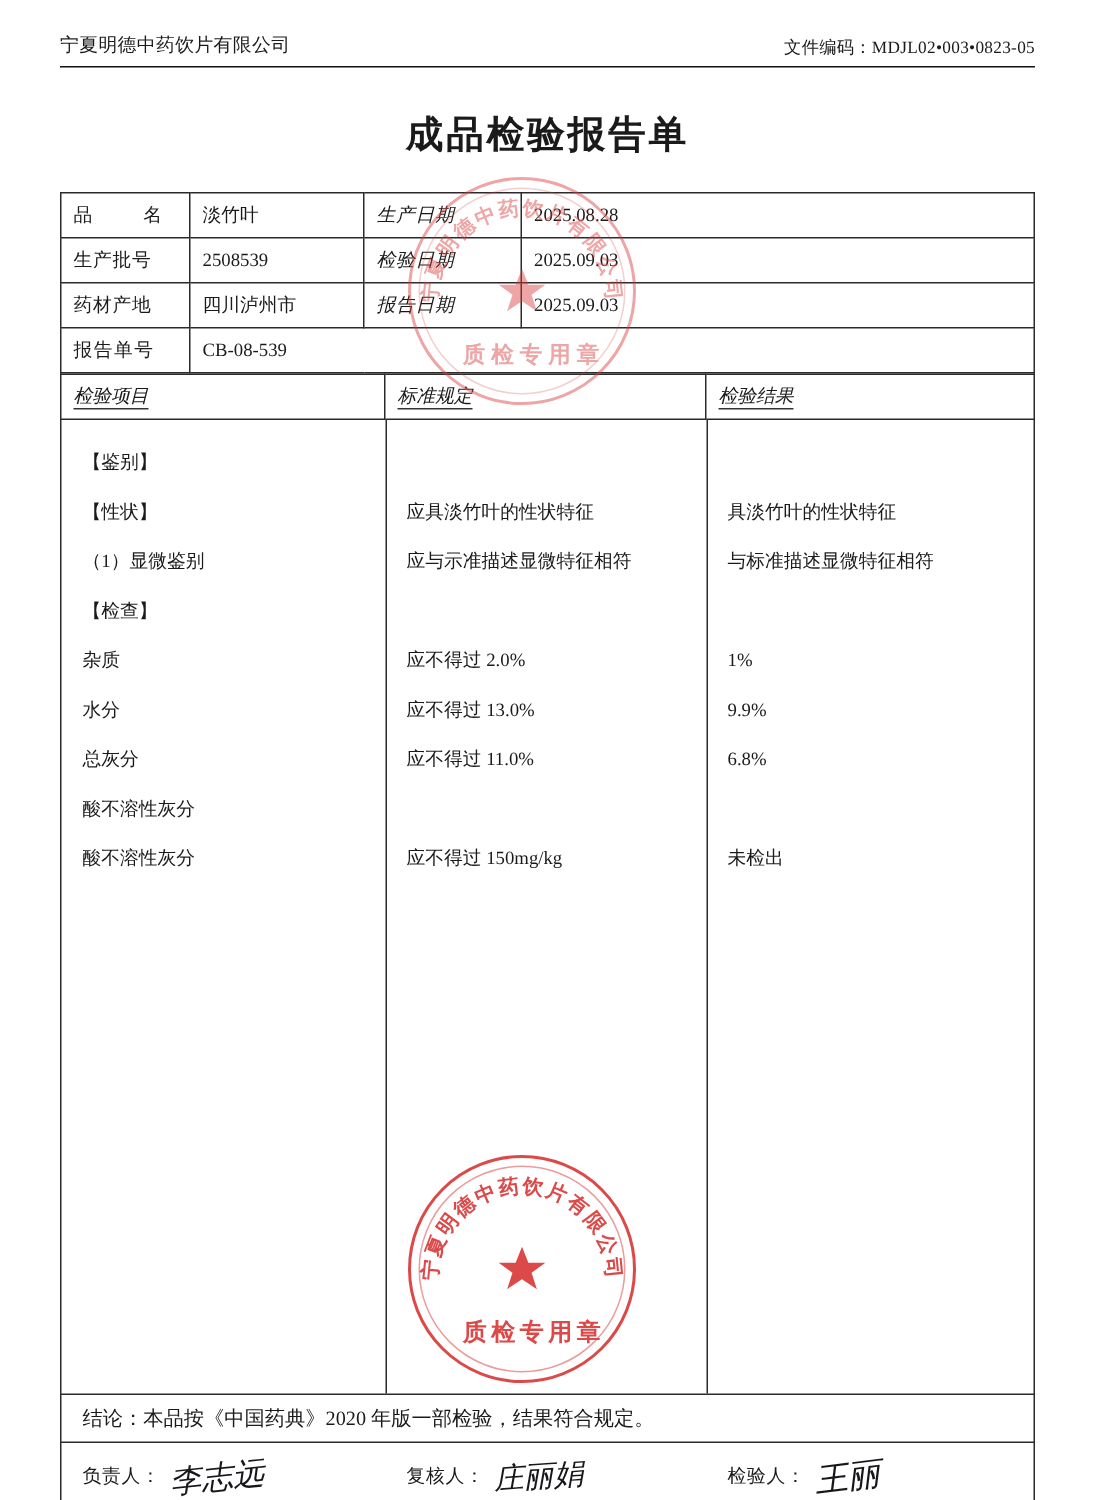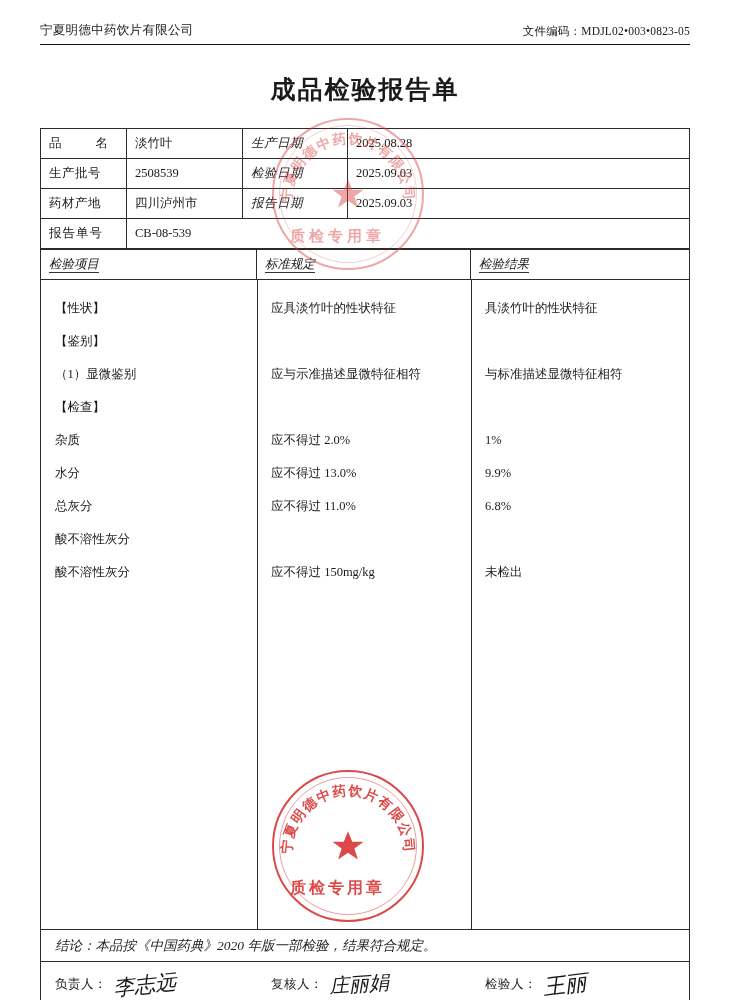--- a/index.html
+++ b/index.html
@@ -105,21 +105,20 @@
   .spacer-sm { height: 10px; }
 
   
   .conclusion {
     border: 1px solid #2b2b2b;
     border-top: none;
     font-size: 13.5px;
     padding: 7px 16px 7px 14px;
     height: 32px;
     line-height: 18px;
-    font-style: italic;
   }
 
   
   .signrow {
     border: 1px solid #2b2b2b;
     border-top: none;
     height: 46px;
     display: flex;
     align-items: center;
     font-size: 12.5px;
@@ -168,21 +167,21 @@
   .arc-text svg { width: 100%; height: 100%; overflow: visible; }
   .arc-text text {
     fill: #d93a3a;
     font-family: "Liberation Serif", serif;
     font-weight: bold;
   }
   .stamp .bottom-text {
     position: absolute;
     left: 16px; right: 0;
     bottom: 14%;
-    text-align: left;
+    text-align: center;
     font-size: 16px;
     font-weight: bold;
     letter-spacing: 3px;
     font-family: "Liberation Serif", serif;
   }
 
   
   #stamp-top {
     width: 152px; height: 152px;
     left: 272px; top: 118px;
@@ -247,28 +246,28 @@
     </table>
 
   <div class="bodyblock">
     <div class="vline v1"></div>
     <div class="vline v2"></div>
 
     <div class="rows">
       <div class="spacer-sm"></div>
 
       <div class="row">
+        <div class="c1">【鉴别】</div>
+        <div class="c2"></div>
+        <div class="c3"></div>
+      </div>
+      <div class="row">
         <div class="c1">【性状】</div>
         <div class="c2">应具淡竹叶的性状特征</div>
         <div class="c3">具淡竹叶的性状特征</div>
-      </div>
-      <div class="row">
-        <div class="c1">【鉴别】</div>
-        <div class="c2"></div>
-        <div class="c3"></div>
       </div>
       <div class="row">
         <div class="c1">（1）显微鉴别</div>
         <div class="c2">应与示准描述显微特征相符</div>
         <div class="c3">与标准描述显微特征相符</div>
       </div>
       <div class="row">
         <div class="c1">【检查】</div>
         <div class="c2"></div>
         <div class="c3"></div>

